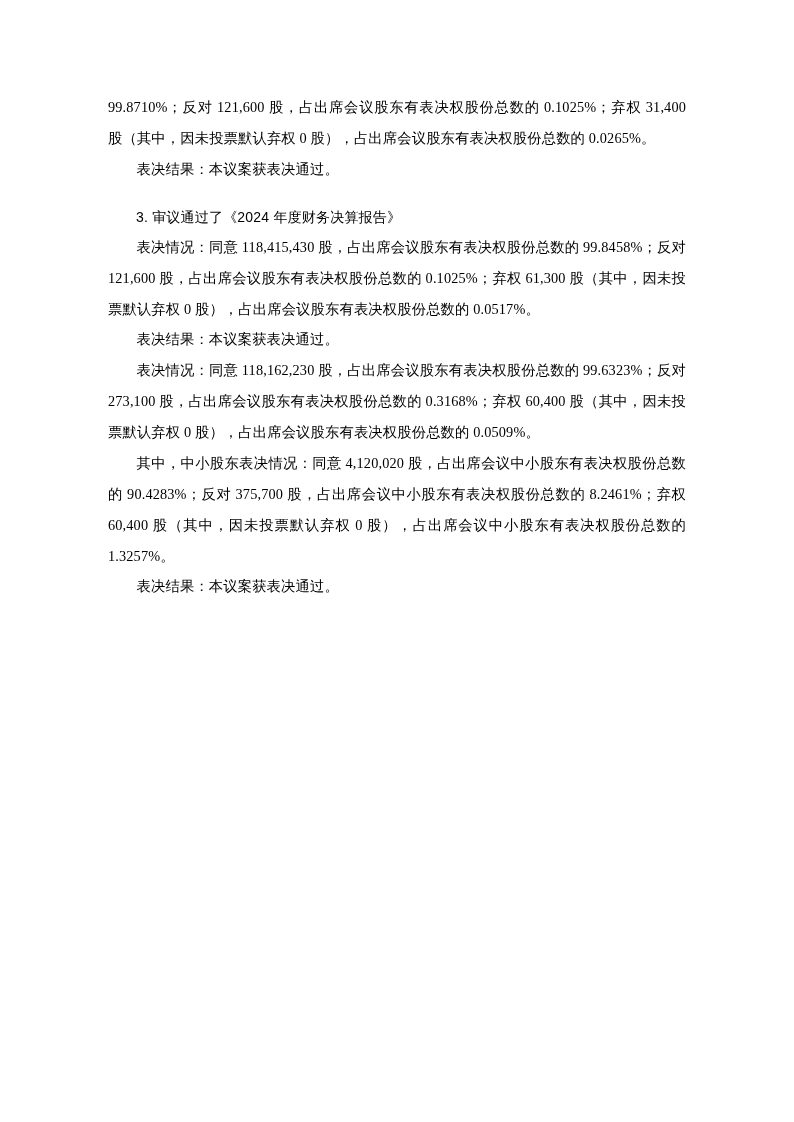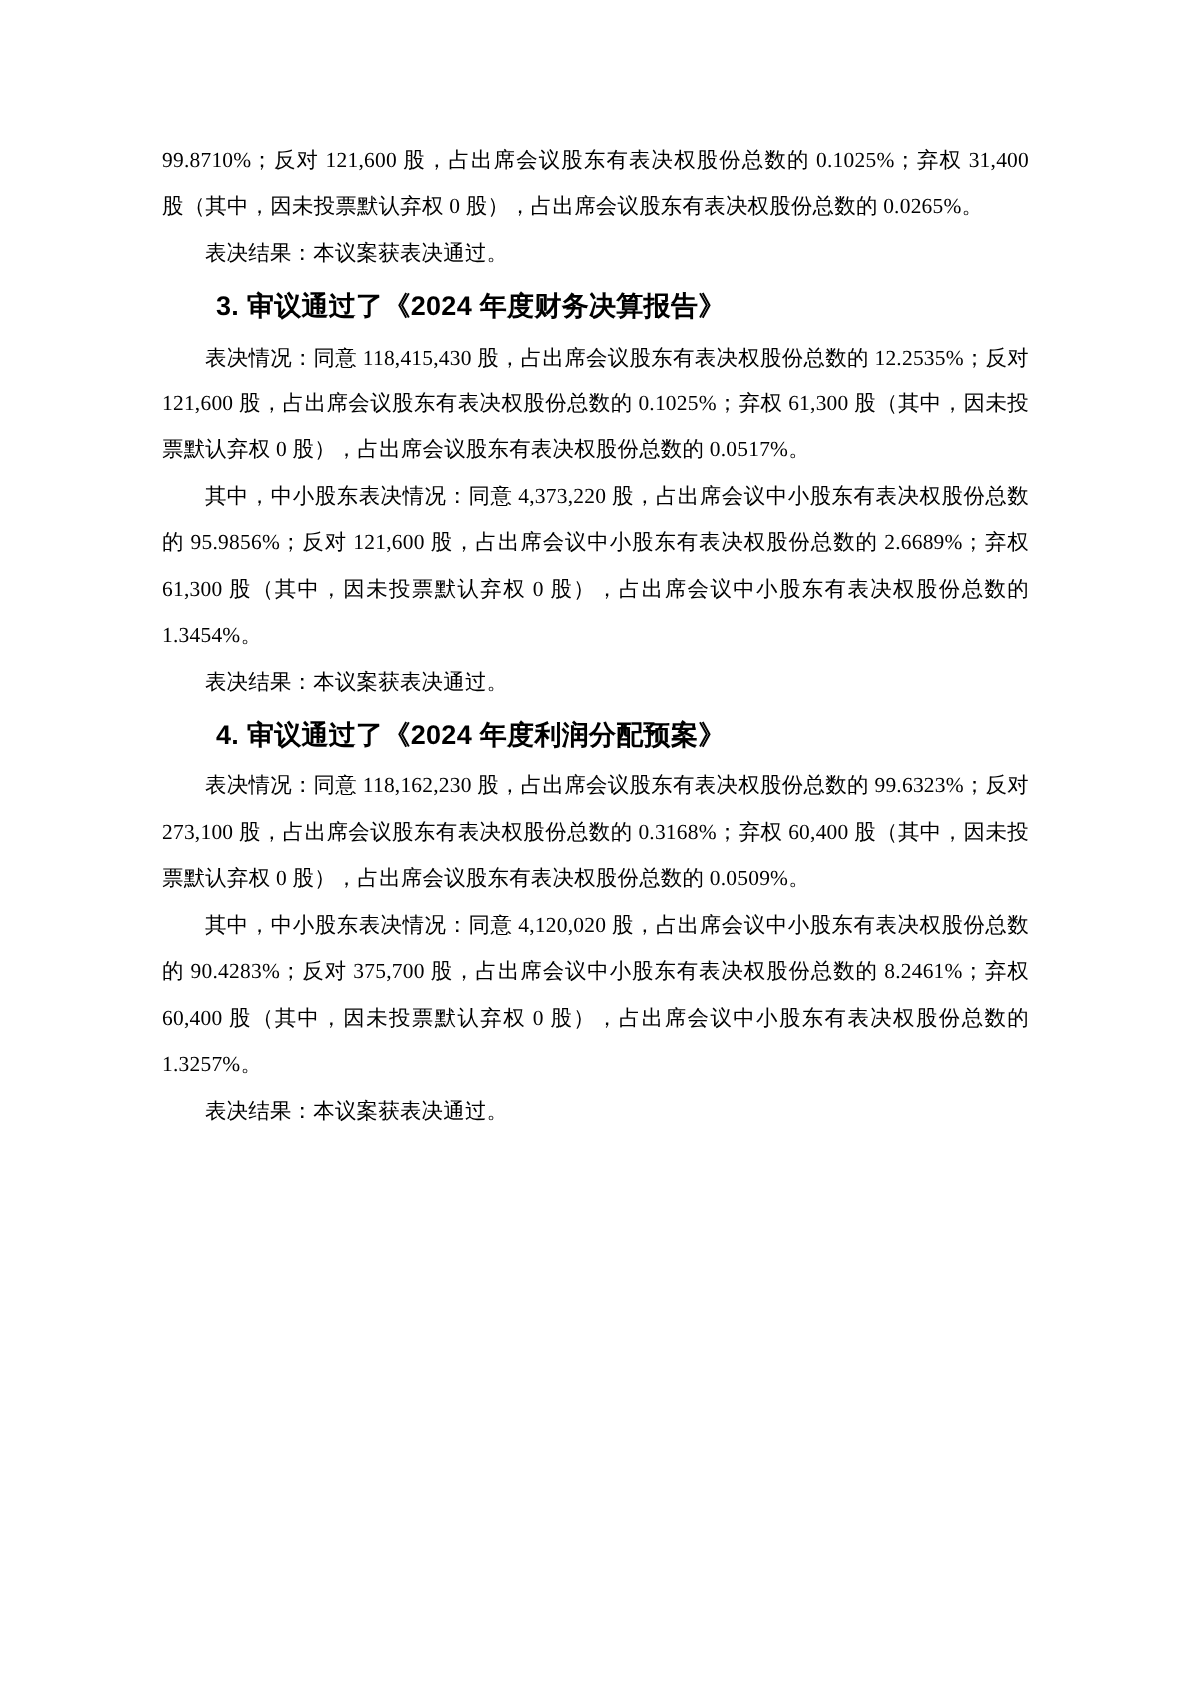--- a/index.html
+++ b/index.html
@@ -33,36 +33,35 @@
   p {
     margin: 0 0 0 0;
   }
   .para {
     text-indent: 2em;
   }
   .para-cont {
     text-indent: 0;
   }
   .heading {
-    font-weight: bold;
+    font-weight: normal;
     text-indent: 2em;
     font-family: "Liberation Sans", "DejaVu Sans", sans-serif;
-    font-size: 18px;
+    font-size: 14px;
     letter-spacing: 0.2px;
+    margin-top: 17px;
   }
 </style>
 </head>
 <body>
 
 <div class="page">
   <div class="doc-body">
     <p class="para-cont">99.8710%；反对 121,600 股，占出席会议股东有表决权股份总数的 0.1025%；弃权 31,400 股（其中，因未投票默认弃权 0 股），占出席会议股东有表决权股份总数的 0.0265%。</p>
     <p class="para">表决结果：本议案获表决通过。</p>
     <p class="heading">3. 审议通过了《2024 年度财务决算报告》</p>
-    <p class="para">表决情况：同意 118,415,430 股，占出席会议股东有表决权股份总数的 12.2535%；反对 121,600 股，占出席会议股东有表决权股份总数的 0.1025%；弃权 61,300 股（其中，因未投票默认弃权 0 股），占出席会议股东有表决权股份总数的 0.0517%。</p>
-    <p class="para">其中，中小股东表决情况：同意 4,373,220 股，占出席会议中小股东有表决权股份总数的 95.9856%；反对 121,600 股，占出席会议中小股东有表决权股份总数的 2.6689%；弃权 61,300 股（其中，因未投票默认弃权 0 股），占出席会议中小股东有表决权股份总数的 1.3454%。</p>
+    <p class="para">表决情况：同意 118,415,430 股，占出席会议股东有表决权股份总数的 99.8458%；反对 121,600 股，占出席会议股东有表决权股份总数的 0.1025%；弃权 61,300 股（其中，因未投票默认弃权 0 股），占出席会议股东有表决权股份总数的 0.0517%。</p>
     <p class="para">表决结果：本议案获表决通过。</p>
-    <p class="heading">4. 审议通过了《2024 年度利润分配预案》</p>
     <p class="para">表决情况：同意 118,162,230 股，占出席会议股东有表决权股份总数的 99.6323%；反对 273,100 股，占出席会议股东有表决权股份总数的 0.3168%；弃权 60,400 股（其中，因未投票默认弃权 0 股），占出席会议股东有表决权股份总数的 0.0509%。</p>
     <p class="para">其中，中小股东表决情况：同意 4,120,020 股，占出席会议中小股东有表决权股份总数的 90.4283%；反对 375,700 股，占出席会议中小股东有表决权股份总数的 8.2461%；弃权 60,400 股（其中，因未投票默认弃权 0 股），占出席会议中小股东有表决权股份总数的 1.3257%。</p>
     <p class="para">表决结果：本议案获表决通过。</p>
   </div>
 </div>
 
 </body></html>

